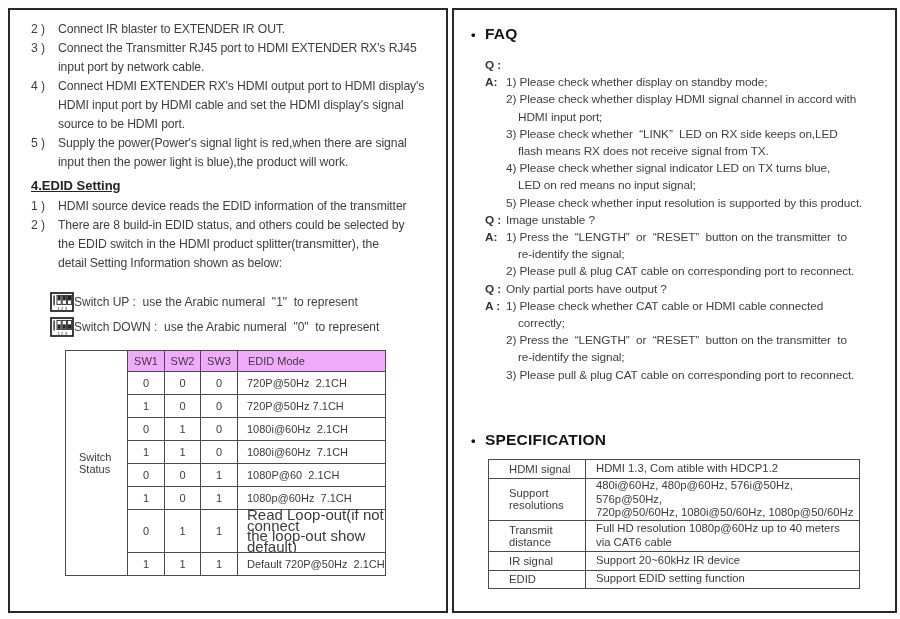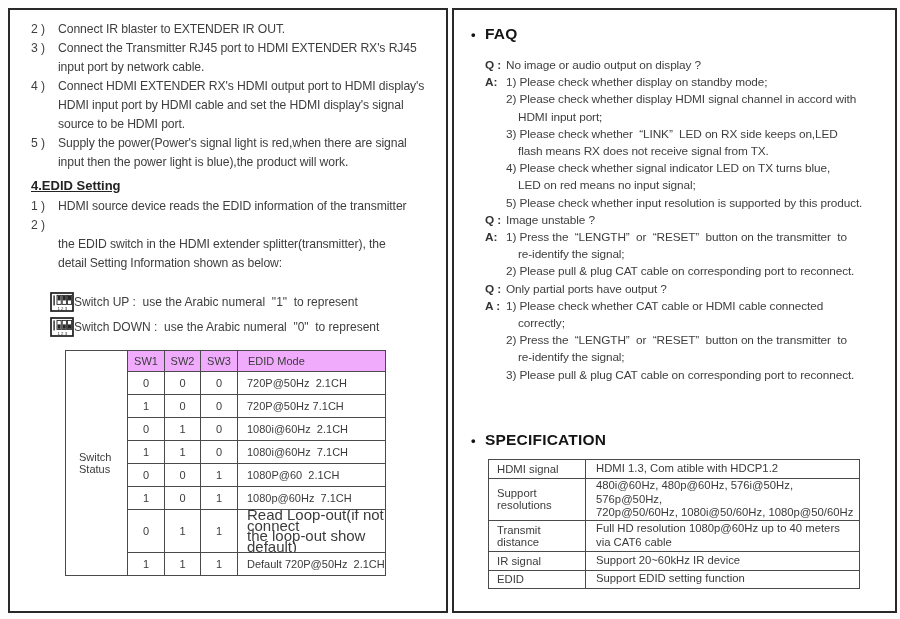--- a/index.html
+++ b/index.html
@@ -48,21 +48,21 @@
   #faq-lines{left:31px;top:47px;right:4px;font-size:11.8px;line-height:17.2px;letter-spacing:-0.1px;}
   .fline{display:flex;}
   .fpfx{width:21px;flex:none;font-weight:bold;white-space:pre;color:#333;}
   .fsub{padding-left:21px;}
   .fcont{padding-left:33px;}
 
   #spec-table{position:absolute;left:34px;top:449px;font-size:11.3px;color:#3b3b3b;}
   #spec-table td,#spec-table th{border:1px solid #4a4a4a;padding:0;overflow:hidden;}
   #spec-table th{height:20px;font-size:11.5px;font-weight:bold;text-align:center;color:#2d2d2d;}
   #spec-table td{text-align:left;vertical-align:middle;}
-  #spec-table td.item{padding-left:8px;margin-left:40px;}
+  #spec-table td.item{padding-left:20px;margin-left:40px;}
   #spec-table td.spec{padding-left:10px;white-space:pre-line;line-height:13.5px;}
   #spec-table tr.r1 td{height:18px;}
   #spec-table tr.r2 td{height:37px;}
   #spec-table tr.r3 td{height:30px;}
   #spec-table tr.r4 td{height:18px;}
   #spec-table tr.r5 td{height:17px;}
 </style>
 </head>
 <body>
 
@@ -105,24 +105,25 @@
 
   <div id="edid-heading">4.EDID Setting</div>
 
   <div class="lines" id="edid-items">
     <div class="line">
         <span class="pfx">1 )</span>
         <span class="txt">HDMI source device reads the EDID information of the transmitter</span>
       </div>
     <div class="line">
         <span class="pfx">2 )</span>
-      </div>
-    <div class="line">
-        <span class="pfx"></span>
-        <span class="txt">the EDID switch in the HDMI extender splitter(transmitter), the</span>
+        <span class="txt">There are 8 build-in EDID status, and others could be selected by</span>
+      </div>
+    <div class="line">
+        <span class="pfx"></span>
+        <span class="txt">the EDID switch in the HDMI product splitter(transmitter), the</span>
       </div>
     <div class="line">
         <span class="pfx"></span>
         <span class="txt">detail Setting Information shown as below:</span>
       </div>
   </div>
 
   <div class="legend-row" id="legend-up">
     <svg class="dip-icon" width="24" height="20" viewBox="0 0 24 20">
       <rect x="1" y="1" width="22" height="18" fill="#fff" stroke="#1d1d1d" stroke-width="1.7"></rect>
@@ -235,21 +236,20 @@
 <div class="page page-right">
 
   <div class="sec-head" id="faq-head">
     <span class="bullet">•</span>
     <span>FAQ</span>
   </div>
 
   <div class="lines" id="faq-lines">
     <div class="fline">
         <span class="fpfx">Q :</span>
-        <span class="txt">No image or audio output on display ?</span>
       </div>
     <div class="fline">
         <span class="fpfx">A:</span>
         <span class="txt">1) Please check whether display on standby mode;</span>
       </div>
     <div class="fline fsub">
         <span class="txt">2) Please check whether display HDMI signal channel in accord with</span>
       </div>
     <div class="fline fcont">
         <span class="txt">HDMI input port;</span>

